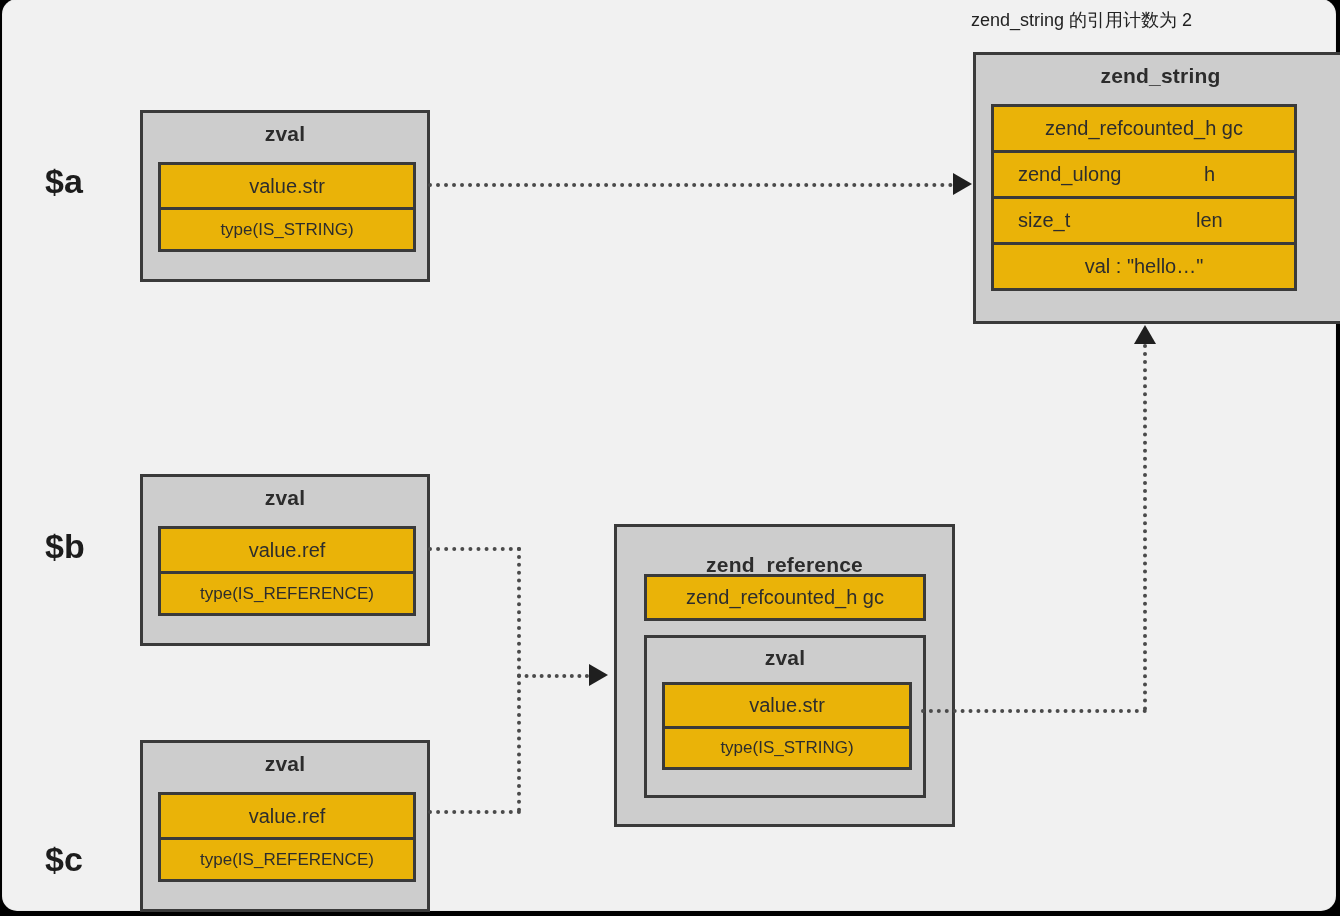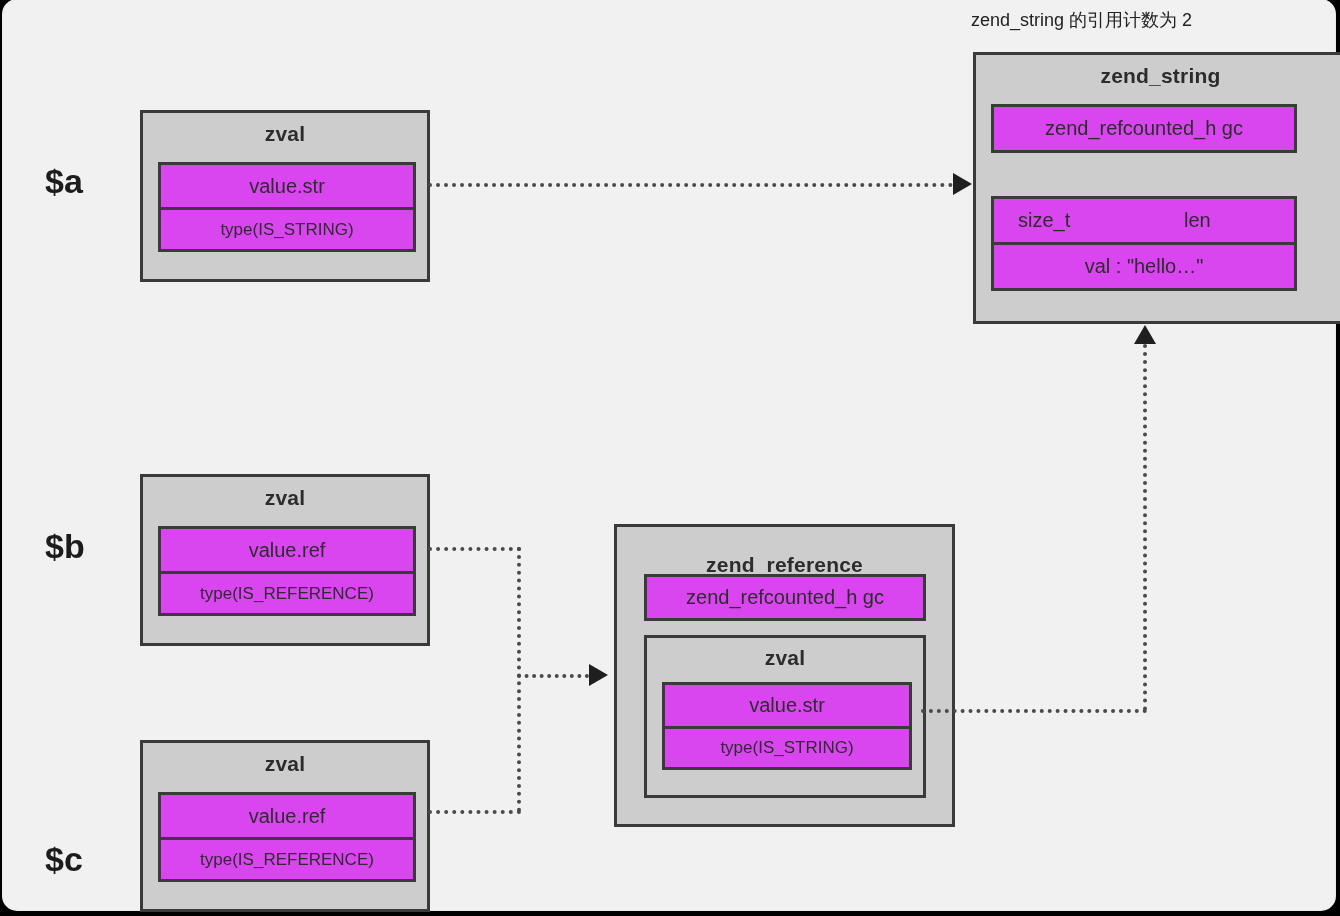--- a/index.html
+++ b/index.html
@@ -37,21 +37,21 @@
     box-sizing: border-box;
   }
   .box-title {
     text-align: center;
     font-weight: bold;
     color: #2c2c2c;
     letter-spacing: .2px;
   }
   .field {
     position: absolute;
-    background: #d946ef;
+    background: #eab308;
     border: 3px solid #3a3a3a;
     box-sizing: border-box;
     display: flex;
     align-items: center;
     justify-content: center;
     color: #2d2d2d;
     white-space: nowrap;
   }
   .field.two-col {
     justify-content: flex-start;
@@ -114,23 +114,27 @@
       <div class="box-title" style="font-size:21px; margin-top:9px;">zval</div>
       <div class="field" style="left:15px; top:49px; width:258px; height:48px; font-size:20px;">value.str</div>
       <div class="field" style="left:15px; top:94px; width:258px; height:45px; font-size:17px;">type(IS_STRING)</div>
     </div>
 
     <div class="caption" style="left:968px; top:8px;">zend_string 的引用计数为 2</div>
 
     <div class="box" style="left:970px; top:52px; width:375px; height:272px;">
       <div class="box-title" style="font-size:21px; margin-top:9px;">zend_string</div>
       <div class="field" style="left:15px; top:49px; width:306px; height:49px; font-size:20px;">zend_refcounted_h gc</div>
+      <div class="field two-col" style="left:15px; top:95px; width:306px; height:49px; font-size:20px;">
+        <span class="c1" style="left:24px;">zend_ulong</span>
+        <span class="c2" style="left:210px;">h</span>
+      </div>
       <div class="field two-col" style="left:15px; top:141px; width:306px; height:49px; font-size:20px;">
         <span class="c1" style="left:24px;">size_t</span>
-        <span class="c2" style="left:190px;">len</span>
+        <span class="c2" style="left:202px;">len</span>
       </div>
       <div class="field" style="left:15px; top:187px; width:306px; height:49px; font-size:20px;">val : "hello…"</div>
     </div>
 
     <div class="hline" style="left:425px; top:183px; width:525px;"></div>
     <div class="arrow-right" style="left:950px; top:173px;"></div>
 
     <div class="sigil" style="left:42px; top:527px;">$b</div>
 
     <div class="box" style="left:137px; top:474px; width:290px; height:172px;">

